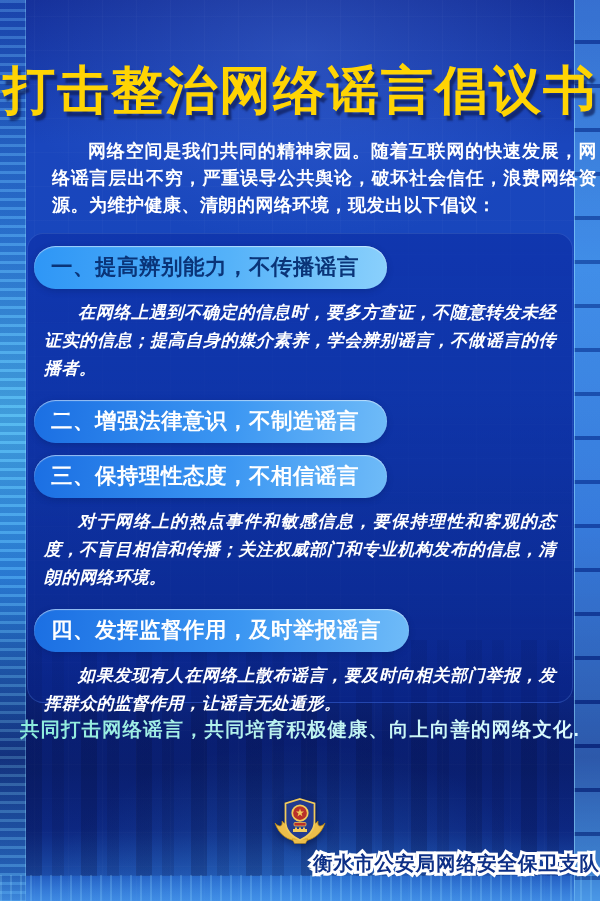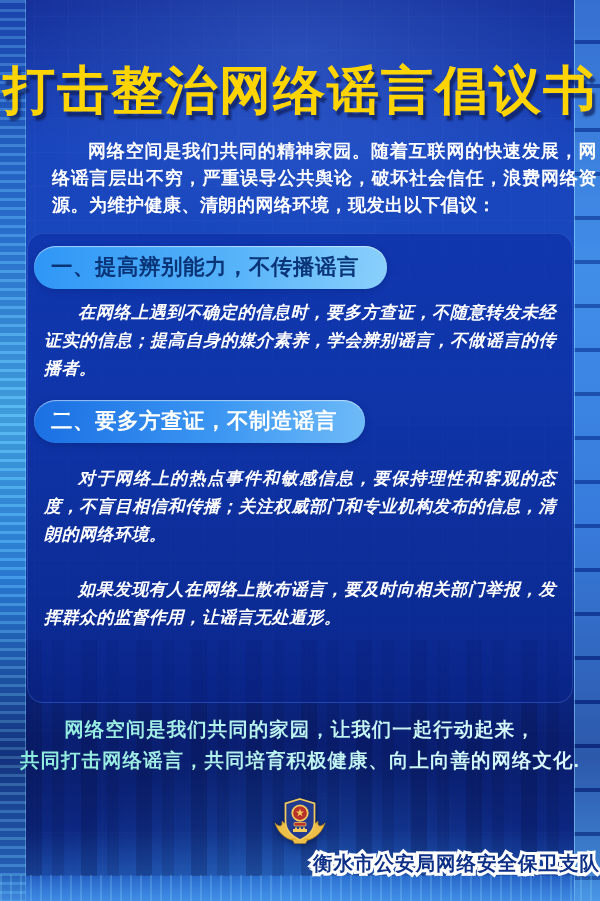--- a/index.html
+++ b/index.html
@@ -162,32 +162,33 @@
   <h1 class="title">打击整治网络谣言倡议书</h1>
 
   <p class="intro">网络空间是我们共同的精神家园。随着互联网的快速发展，网络谣言层出不穷，严重误导公共舆论，破坏社会信任，浪费网络资源。为维护健康、清朗的网络环境，现发出以下倡议：</p>
 
   <div class="panel">
     <section class="sec">
       <div class="pill pill-light">一、提高辨别能力，不传播谣言</div>
       <p class="sec-body">在网络上遇到不确定的信息时，要多方查证，不随意转发未经证实的信息；提高自身的媒介素养，学会辨别谣言，不做谣言的传播者。</p>
     </section>
     <section class="sec">
-      <div class="pill pill-dark">二、要多方查证，不制造谣言</div>
-    </section>
-    <section class="sec">
+      <div class="pill pill-dark">二、增强法律意识，不制造谣言</div>
+    </section>
+    <section class="sec">
+      <div class="pill pill-dark">三、保持理性态度，不相信谣言</div>
       <p class="sec-body">对于网络上的热点事件和敏感信息，要保持理性和客观的态度，不盲目相信和传播；关注权威部门和专业机构发布的信息，清朗的网络环境。</p>
     </section>
     <section class="sec">
+      <div class="pill pill-dark">四、发挥监督作用，及时举报谣言</div>
       <p class="sec-body">如果发现有人在网络上散布谣言，要及时向相关部门举报，发挥群众的监督作用，让谣言无处遁形。</p>
     </section>
   </div>
 
   <div class="closing">
-    <div>网络空间是我们共同的家园，让我们一起行动起来，</div>
     <div>共同打击网络谣言，共同培育积极健康、向上向善的网络文化.</div>
   </div>
 
   <div class="badge">
     <svg viewBox="0 0 120 104" xmlns="http://www.w3.org/2000/svg">
 
       <path d="M58 96 C36 96 18 84 10 60 C18 69 26 68 24 56 C32 65 39 63 36 50 C44 59 50 57 47 44 C53 53 57 60 57 73 Z" fill="#edbe4a" stroke="#b8860b" stroke-width="1.5"></path>
       <path d="M62 96 C84 96 102 84 110 60 C102 69 94 68 96 56 C88 65 81 63 84 50 C76 59 70 57 73 44 C67 53 63 60 63 73 Z" fill="#edbe4a" stroke="#b8860b" stroke-width="1.5"></path>
 
       <path d="M44 92 L76 92 L71 101 L49 101 Z" fill="#edbe4a" stroke="#b8860b" stroke-width="1"></path>

